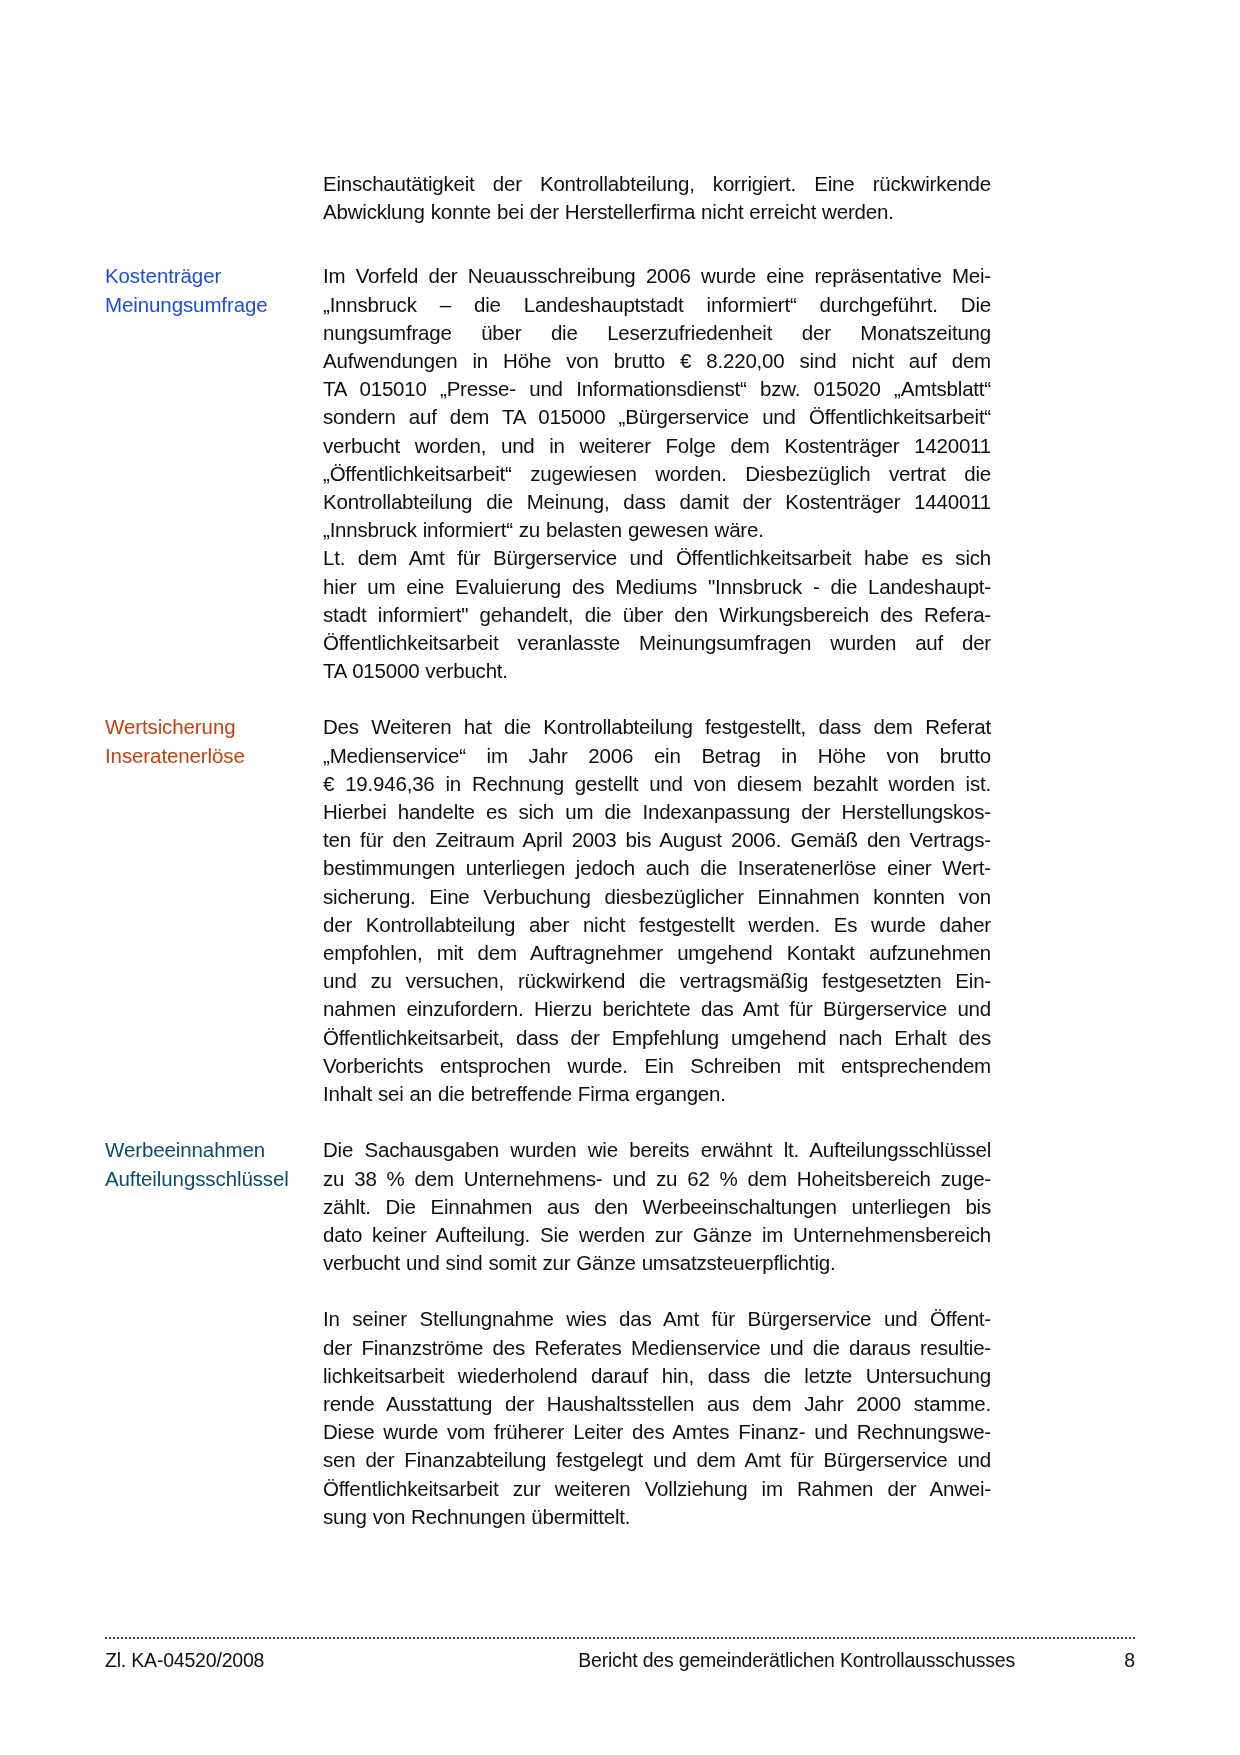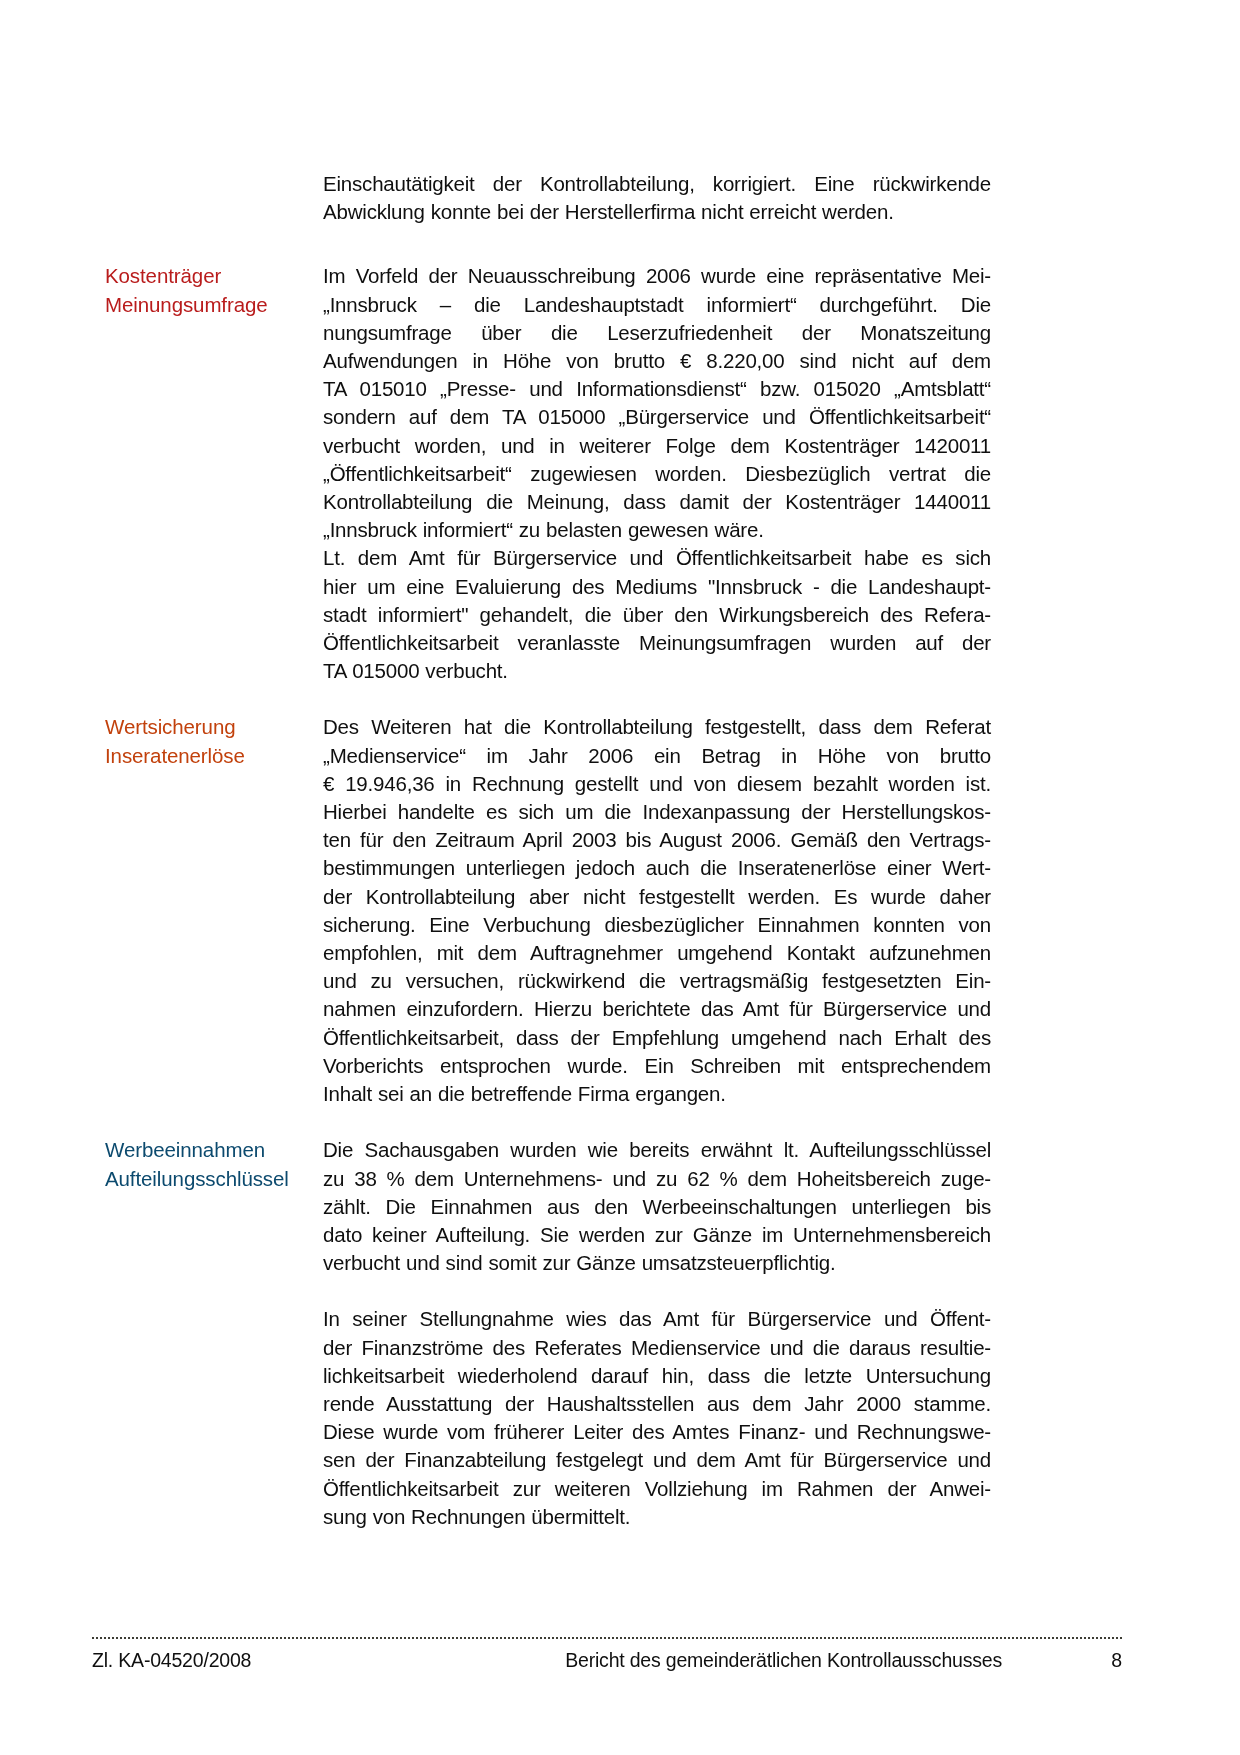--- a/index.html
+++ b/index.html
@@ -33,21 +33,21 @@
     font-size: 20.5px;
     line-height: 28.2px;
     letter-spacing: -0.2px;
     word-spacing: 0.5px;
   }
   .ln { text-align: justify; text-align-last: justify; text-justify: inter-word; }
   .ln-last { text-align: left; text-align-last: left; }
   .marginal .ln, .marginal .ln-last { text-align: left; text-align-last: left; }
   .footer {
     position: absolute;
-    left: 92px;
+    left: 105px;
     top: 1637px;
     width: 1030px;
     border-top: 2px dotted #3c3c34;
   }
   .footer-row {
     display: flex;
     align-items: baseline;
     padding-top: 10px;
     font-size: 19.5px;
     letter-spacing: -0.2px;
@@ -65,21 +65,21 @@
 
     <div class="row intro-row">
       <div class="marginal" style="color: rgb(42, 161, 42);"></div>
       <div class="bodycol">
           <div class="ln">Einschautätigkeit der Kontrollabteilung, korrigiert. Eine rückwirkende</div>
           <div class="ln ln-last">Abwicklung konnte bei der Herstellerfirma nicht erreicht werden.</div>
         </div>
     </div>
 
     <div class="row">
-      <div class="marginal" style="color: #b91c1c;">
+      <div class="marginal" style="color: #1d4ed8;">
           <div class="ln">Kostenträger</div>
           <div class="ln ln-last">Meinungsumfrage</div>
         </div>
       <div class="bodycol">
         <div>
             <div class="ln">Im Vorfeld der Neuausschreibung 2006 wurde eine repräsentative Mei-</div>
             <div class="ln">„Innsbruck – die Landeshauptstadt informiert“ durchgeführt. Die</div>
             <div class="ln">nungsumfrage über die Leserzufriedenheit der Monatszeitung</div>
             <div class="ln">Aufwendungen in Höhe von brutto € 8.220,00 sind nicht auf dem</div>
             <div class="ln">TA 015010 „Presse- und Informationsdienst“ bzw. 015020 „Amtsblatt“</div>
@@ -104,22 +104,22 @@
           <div class="ln">Wertsicherung</div>
           <div class="ln ln-last">Inseratenerlöse</div>
         </div>
       <div class="bodycol">
           <div class="ln">Des Weiteren hat die Kontrollabteilung festgestellt, dass dem Referat</div>
           <div class="ln">„Medienservice“ im Jahr 2006 ein Betrag in Höhe von brutto</div>
           <div class="ln">€ 19.946,36 in Rechnung gestellt und von diesem bezahlt worden ist.</div>
           <div class="ln">Hierbei handelte es sich um die Indexanpassung der Herstellungskos-</div>
           <div class="ln">ten für den Zeitraum April 2003 bis August 2006. Gemäß den Vertrags-</div>
           <div class="ln">bestimmungen unterliegen jedoch auch die Inseratenerlöse einer Wert-</div>
+          <div class="ln">sicherung. Eine Verbuchung diesbezüglicher Einnahmen konnten von</div>
           <div class="ln">der Kontrollabteilung aber nicht festgestellt werden. Es wurde daher</div>
-          <div class="ln">sicherung. Eine Verbuchung diesbezüglicher Einnahmen konnten von</div>
           <div class="ln">empfohlen, mit dem Auftragnehmer umgehend Kontakt aufzunehmen</div>
           <div class="ln">und zu versuchen, rückwirkend die vertragsmäßig festgesetzten Ein-</div>
           <div class="ln">nahmen einzufordern. Hierzu berichtete das Amt für Bürgerservice und</div>
           <div class="ln">Öffentlichkeitsarbeit, dass der Empfehlung umgehend nach Erhalt des</div>
           <div class="ln">Vorberichts entsprochen wurde. Ein Schreiben mit entsprechendem</div>
           <div class="ln ln-last">Inhalt sei an die betreffende Firma ergangen.</div>
         </div>
     </div>
 
     <div class="row">

